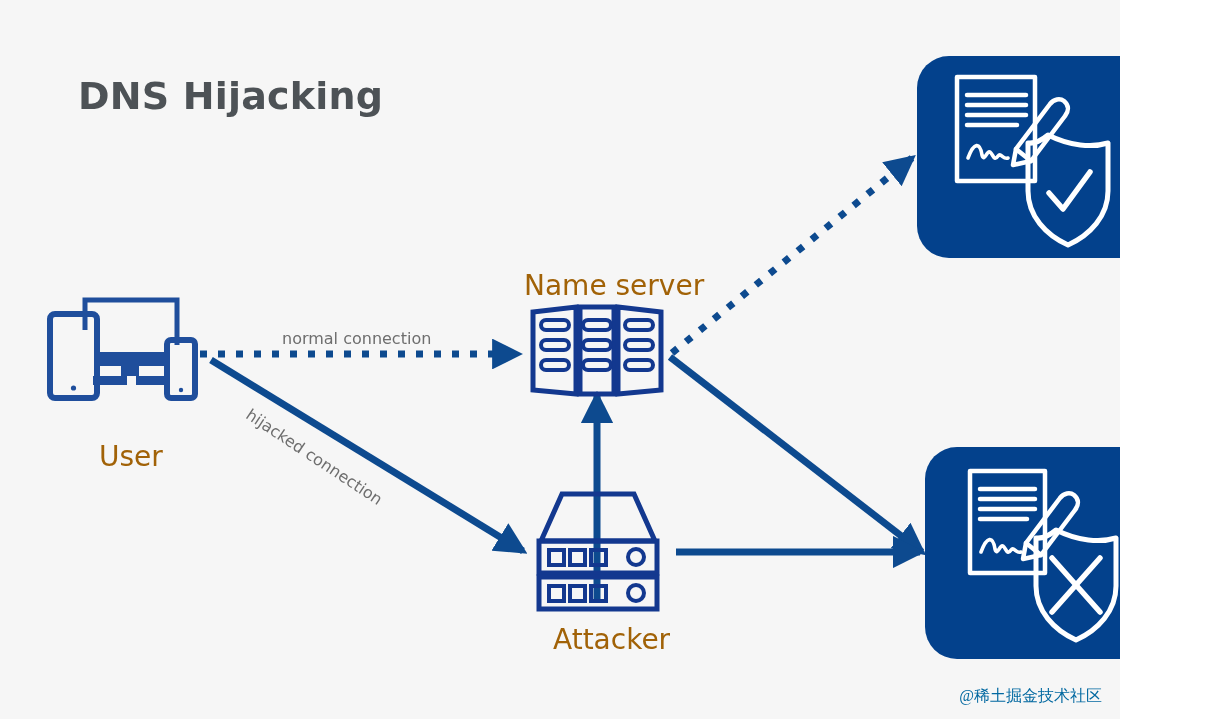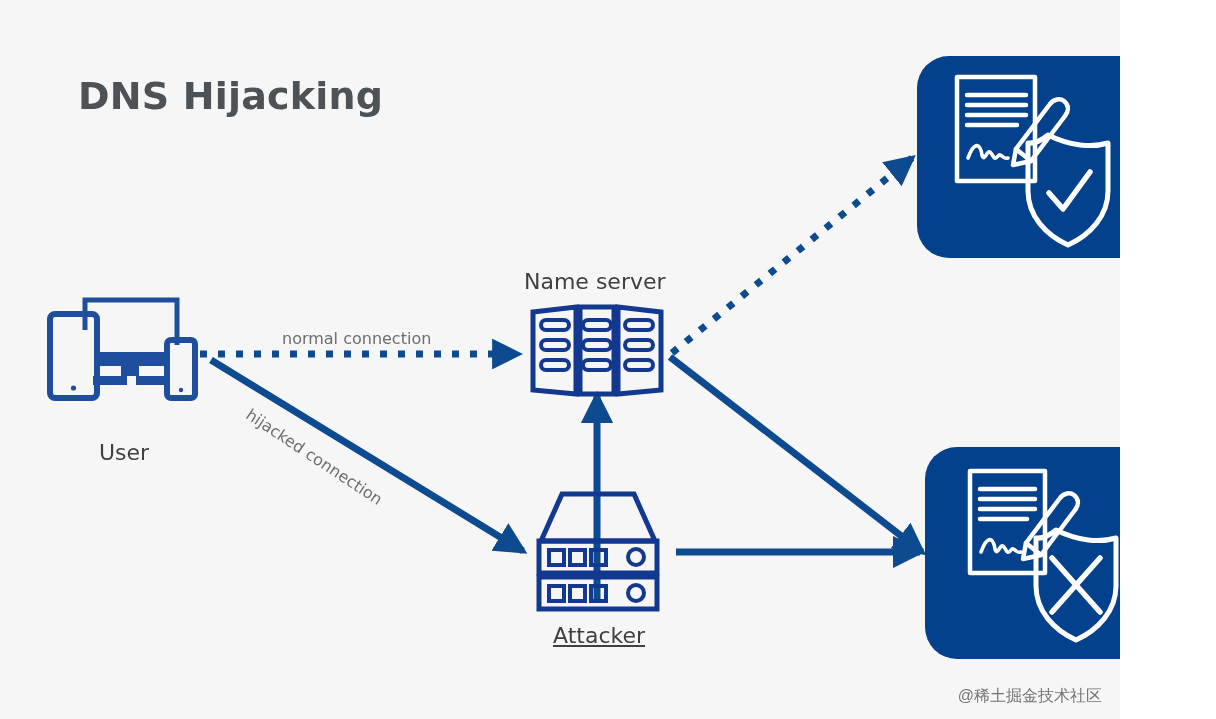--- a/index.html
+++ b/index.html
@@ -29,28 +29,28 @@
     left: 78px;
     top: 74px;
     font-size: 38px;
     font-weight: bold;
     color: #4d5256;
     letter-spacing: 0.2px;
     font-family: "DejaVu Sans", sans-serif;
   }
   .node-label {
     position: absolute;
-    font-size: 22px;
-    color: #404040;
+    font-size: 28px;
+    color: #a16207;
     font-family: "DejaVu Sans", sans-serif;
     white-space: nowrap;
   }
   #label-user       { left: 99px;  top: 412px; margin-top: 28px; }
   #label-nameserver { left: 524px; top: 269px; }
-  #label-attacker   { left: 553px; top: 623px; text-decoration: underline; }
+  #label-attacker   { left: 553px; top: 623px; }
   .edge-label {
     position: absolute;
     font-size: 16px;
     color: #6e6e6e;
     font-family: "DejaVu Sans", sans-serif;
     white-space: nowrap;
   }
   #label-normal {
     left: 282px;
     top: 329px;
@@ -59,22 +59,22 @@
     left: 253px;
     top: 405px;
     transform: rotate(33.5deg);
     transform-origin: 0 0;
   }
   #watermark {
     position: absolute;
     right: 18px;
     bottom: 12px;
     font-size: 16px;
-    color: #737373;
-    font-family: Liberation Sans, sans-serif;
+    color: #0369a1;
+    font-family: Liberation Serif, serif;
     white-space: nowrap;
   }
 </style>
 </head>
 <body>
 
 <div id="canvas">
 
   <svg id="diagram-svg" viewBox="0 0 1216 719">
     <defs>

